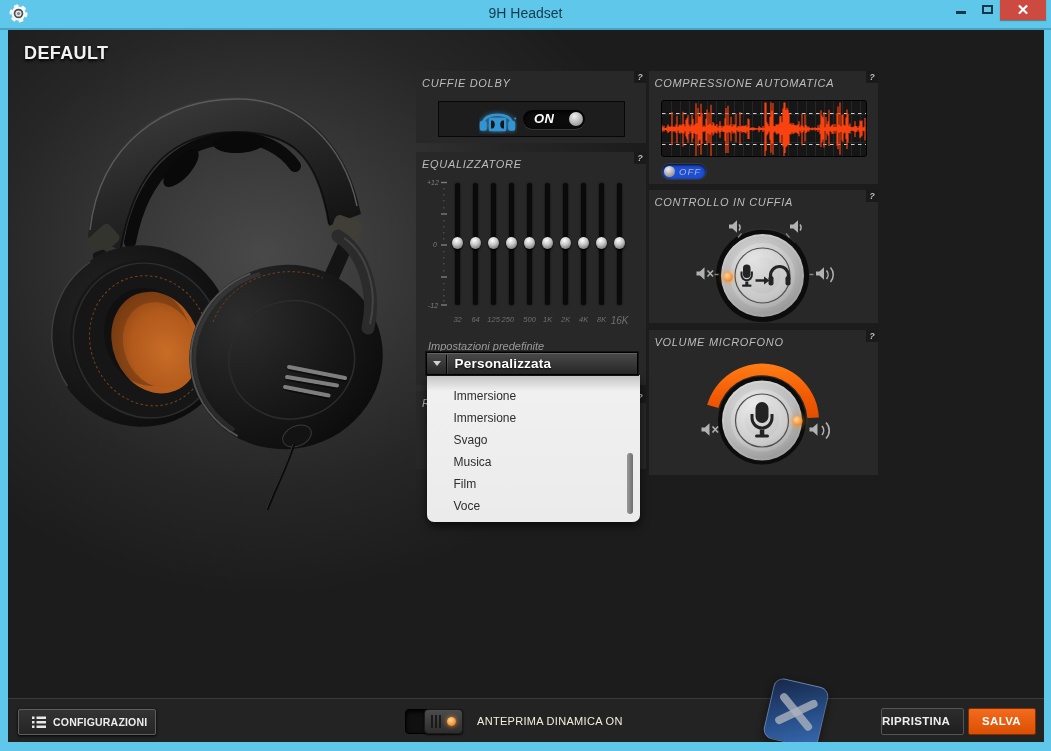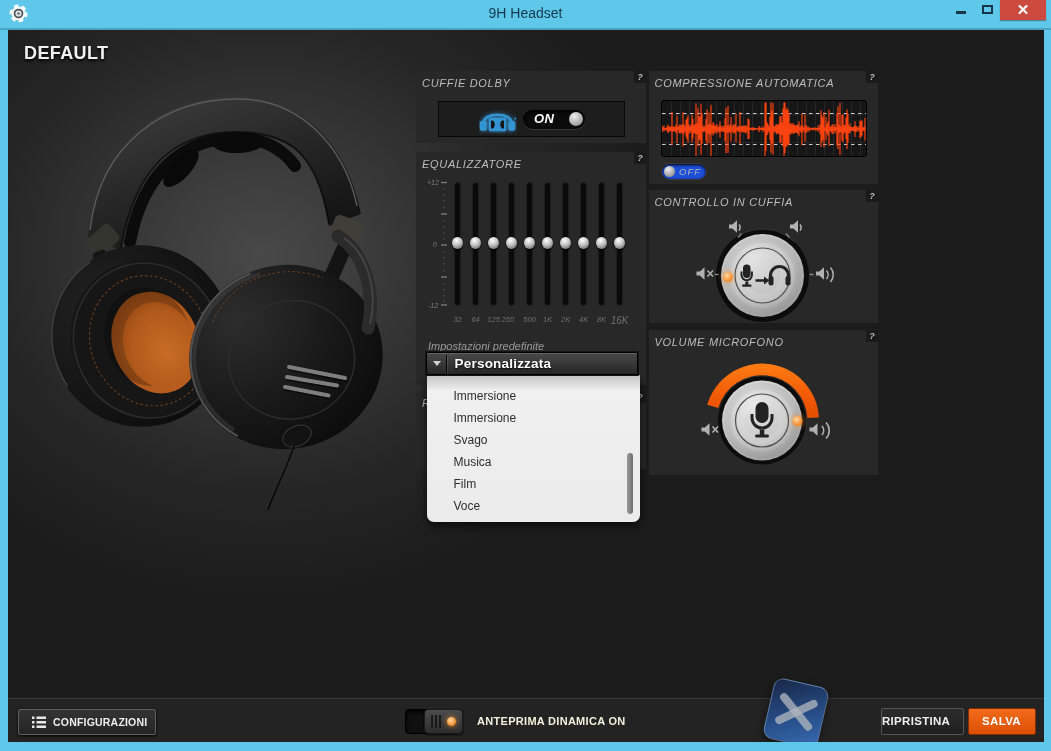--- a/index.html
+++ b/index.html
@@ -350,21 +350,21 @@
   <span style="position:absolute;left:34px;top:6.2px;font-size:10.5px;font-weight:bold;color:#ededed;letter-spacing:.2px">CONFIGURAZIONI</span>
  </div>
  <div style="position:absolute;left:397px;top:678.5px;width:58px;height:25px;background:#101010;border-radius:4px;border:1px solid #000;box-shadow:inset 0 2px 4px #000">
   <div style="position:absolute;left:18px;top:-1px;width:39px;height:25px;background:linear-gradient(#4c4c4c,#2d2d2d);border:1px solid #1a1a1a;border-radius:4px;box-shadow:0 1px 2px rgba(0,0,0,.8)">
    <div style="position:absolute;left:6px;top:5px;width:2px;height:13px;background:#191919"></div>
    <div style="position:absolute;left:10px;top:5px;width:2px;height:13px;background:#191919"></div>
    <div style="position:absolute;left:14px;top:5px;width:2px;height:13px;background:#191919"></div>
    <div style="position:absolute;left:22px;top:7px;width:9px;height:9px;border-radius:50%;background:radial-gradient(circle at 40% 35%, #ffd9a0, #f09030 65%, #c86818);box-shadow:0 0 5px rgba(250,140,40,.9)"></div>
   </div>
  </div>
- <div style="position:absolute;left:469px;top:685px;font-size:11px;font-weight:bold;color:#f4efdc;letter-spacing:.3px">ANTEPRIMA DINAMICA ON</div>
+ <div style="position:absolute;left:469px;top:685px;font-size:11px;font-weight:normal;color:#f4efdc;letter-spacing:.3px">ANTEPRIMA DINAMICA ON</div>
  <div style="position:absolute;left:873px;top:678px;width:83px;height:27px;background:linear-gradient(#2c2c2c,#1f1f1f);border:1px solid #555;border-radius:2px;text-align:left;font-size:11.5px;font-weight:bold;color:#ededed;line-height:25px;letter-spacing:.3px">RIPRISTINA</div>
  <div style="position:absolute;left:959.5px;top:678px;width:68px;height:27px;background:linear-gradient(#f36b1d,#dc4f02);border:1px solid #803000;border-radius:2px;text-align:center;font-size:11.5px;font-weight:bold;color:#fff;line-height:25px;letter-spacing:.3px">SALVA</div>
  <div style="position:absolute;left:760px;top:652px;width:56px;height:62px;transform:rotate(13deg);background:linear-gradient(155deg,#182849,#27508d 55%,#3a6fba);border:1.5px solid rgba(150,168,192,.5);border-radius:10px;box-shadow:0 3px 8px rgba(0,0,0,.5);z-index:60;opacity:.95">
   <div style="position:absolute;left:4px;top:25px;width:46px;height:7.5px;background:rgba(182,188,198,.78);border-radius:5px;transform:rotate(38deg)"></div>
   <div style="position:absolute;left:4px;top:25px;width:46px;height:7.5px;background:rgba(182,188,198,.78);border-radius:5px;transform:rotate(-38deg)"></div>
  </div>
 
  <div style="position:absolute;left:418.1px;top:321.7px;width:212.2px;height:23.5px;background:linear-gradient(#4a4a4a,#262626);border:1px solid #000;box-shadow:inset 0 1px 0 rgba(255,255,255,.14), 0 0 0 1px #151515;z-index:40">
   <div style="position:absolute;left:19px;top:2px;width:1px;height:19px;background:#000;box-shadow:1px 0 0 rgba(255,255,255,.1)"></div>
   <div style="position:absolute;left:6px;top:8px;width:0;height:0;border-left:4px solid transparent;border-right:4px solid transparent;border-top:5.5px solid #d0d0d0"></div>

